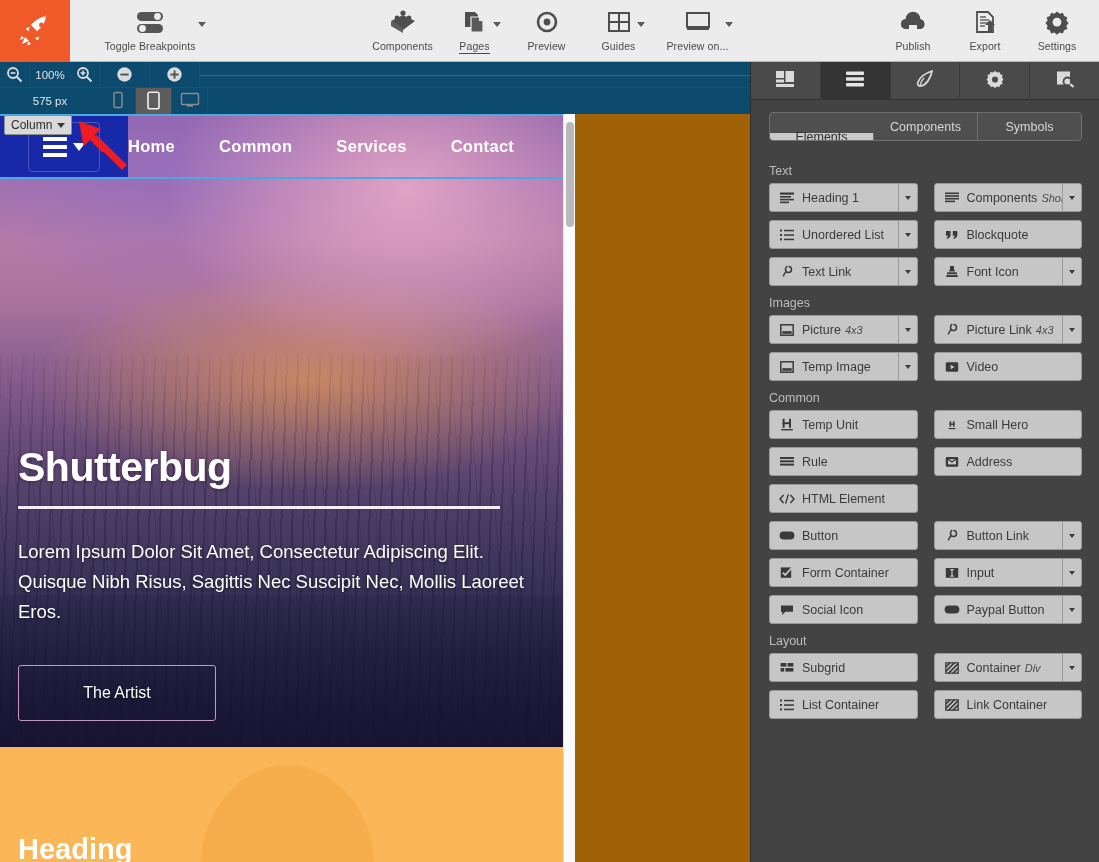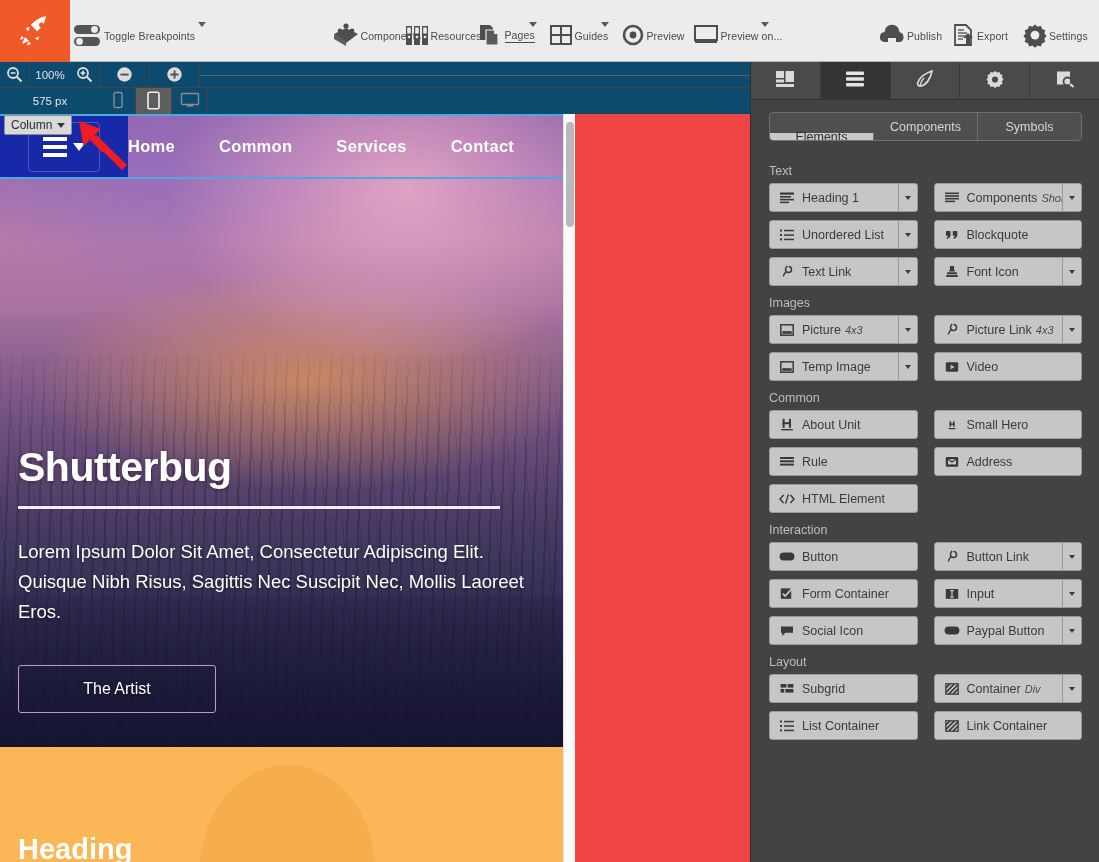--- a/index.html
+++ b/index.html
@@ -21,21 +21,21 @@
   .logo-tile {
     width:70px; height:62px; background:#f05a28;
     display:flex; align-items:center; justify-content:center;
     flex:0 0 70px;
   }
   .logo-tile svg { display:block; }
 
   .tb-group { display:flex; align-items:flex-start; }
   .tb-item {
     width:72px; height:62px; position:relative;
-    display:flex; align-items:center;
+    display:flex; flex-direction:column; align-items:center;
     justify-content:flex-start; padding-top:7px;
     cursor:default;
   }
   .tb-item .tb-ico { height:30px; display:flex; align-items:center; justify-content:center; }
   .tb-item .tb-lbl {
     font-size:10.5px; color:#4a4a4a; margin-top:3px; white-space:nowrap;
     letter-spacing:.1px;
   }
   .tb-item.active .tb-lbl { border-bottom:1.5px solid #4a4a4a; padding-bottom:1px; }
   .tb-caret {
@@ -67,21 +67,21 @@
   .slider-handle {
     position:absolute; left:569px; top:96px; width:13px; height:17px;
     background:#e8e8e8; border:1px solid #c8c8c8;
     border-radius:2px 2px 6px 6px;
   }
   .strip-line { position:absolute; left:200px; width:550px; height:1px; background:#5d5d5d; }
 
   
   .canvas-outer {
     position:absolute; left:0; top:114px; width:750px; height:748px;
-    background:#ef4444; overflow:hidden;
+    background:#a16207; overflow:hidden;
   }
   .page {
     position:absolute; left:0; top:0; width:575px; height:748px;
     background:#fff; overflow:hidden;
   }
   
   .hero {
     position:absolute; left:0; top:0; width:563px; height:633px;
     overflow:hidden;
   }
@@ -151,21 +151,21 @@
   }
   .hero-rule {
     margin-top:18px; width:482px; height:3px; background:#f3eef4;
     box-shadow:0 0 2px rgba(0,0,0,.3);
   }
   .hero-para {
     margin-top:28px; color:#fff; font-size:18.5px; line-height:1.62;
     max-width:528px; text-shadow:0 1px 3px rgba(0,0,0,.45);
   }
   .hero-btn {
-    margin-top:38px; width:198px; height:48px;
+    margin-top:38px; width:198px; height:56px;
     border:1px solid #c49ac0; border-radius:3px;
     display:flex; align-items:center; justify-content:center;
     color:#fff; font-size:16px; text-shadow:0 1px 3px rgba(0,0,0,.5);
   }
 
   
   .sect2 {
     position:absolute; left:0; top:633px; width:563px; height:115px;
     background:#fbb757; overflow:hidden;
   }
@@ -305,70 +305,54 @@
             <path d="M3 12 L15 19 L15 24 L3 17 Z" fill="#5e5e5e"></path>
             <circle cx="15" cy="4" r="2.6" fill="#4e4e4e"></circle>
             <circle cx="9" cy="9" r="2.4" fill="#4e4e4e"></circle>
             <circle cx="21" cy="9" r="2.4" fill="#4e4e4e"></circle>
             <circle cx="15" cy="11" r="2.4" fill="#4e4e4e"></circle>
           </svg>
         </span>
         <span class="tb-lbl">Components</span>
       </div>
 
-      <div class="tb-item">
-        <span class="tb-ico">
-          <svg width="28" height="26" viewBox="0 0 28 26">
-            <rect x="3" y="4" width="6" height="19" fill="#4e4e4e"></rect>
-            <rect x="11" y="4" width="6" height="19" fill="#4e4e4e"></rect>
-            <rect x="19" y="4" width="6" height="19" fill="#4e4e4e"></rect>
-            <rect x="4.2" y="5.5" width="3.6" height="6" fill="#ececec"></rect>
-            <rect x="12.2" y="5.5" width="3.6" height="6" fill="#ececec"></rect>
-            <rect x="20.2" y="5.5" width="3.6" height="6" fill="#ececec"></rect>
-            <circle cx="6" cy="15" r="1.3" fill="#ececec"></circle>
-            <circle cx="14" cy="15" r="1.3" fill="#ececec"></circle>
-            <circle cx="22" cy="15" r="1.3" fill="#ececec"></circle>
-          </svg>
-        </span>
-        <span class="tb-lbl">Resources</span>
-      </div>
 
       <div class="tb-item active">
         <span class="tb-ico">
           <svg width="30" height="26" viewBox="0 0 30 26">
             <path d="M5 3 h10 l3 3 v12 h-13 z" fill="#4e4e4e"></path>
             <path d="M11 8 h8 l4 4 v11 h-12 z" fill="#5a5a5a" stroke="#ececec" stroke-width="1.2"></path>
             <path d="M19 8 v4 h4 z" fill="#ececec"></path>
           </svg>
         </span>
         <span class="tb-lbl">Pages</span>
         <span class="tb-caret" style="right:10px;"></span>
+      </div>
+
+      <div class="tb-item">
+        <span class="tb-ico">
+          <svg width="28" height="26" viewBox="0 0 28 26">
+            <circle cx="14" cy="13" r="9" fill="none" stroke="#4e4e4e" stroke-width="2.6"></circle>
+            <circle cx="14" cy="13" r="3.4" fill="#4e4e4e"></circle>
+          </svg>
+        </span>
+        <span class="tb-lbl">Preview</span>
       </div>
 
       <div class="tb-item">
         <span class="tb-ico">
           <svg width="28" height="26" viewBox="0 0 28 26">
             <rect x="4" y="4" width="20" height="18" fill="none" stroke="#4e4e4e" stroke-width="2"></rect>
             <line x1="14" y1="4" x2="14" y2="13" stroke="#4e4e4e" stroke-width="2"></line>
             <line x1="4" y1="13" x2="24" y2="13" stroke="#4e4e4e" stroke-width="2"></line>
             <line x1="14" y1="13" x2="14" y2="22" stroke="#4e4e4e" stroke-width="2"></line>
           </svg>
         </span>
         <span class="tb-lbl">Guides</span>
         <span class="tb-caret" style="right:10px;"></span>
-      </div>
-
-      <div class="tb-item">
-        <span class="tb-ico">
-          <svg width="28" height="26" viewBox="0 0 28 26">
-            <circle cx="14" cy="13" r="9" fill="none" stroke="#4e4e4e" stroke-width="2.6"></circle>
-            <circle cx="14" cy="13" r="3.4" fill="#4e4e4e"></circle>
-          </svg>
-        </span>
-        <span class="tb-lbl">Preview</span>
       </div>
 
       <div class="tb-item" style="width:86px;">
         <span class="tb-ico">
           <svg width="30" height="26" viewBox="0 0 30 26">
             <rect x="4" y="4" width="22" height="14" fill="none" stroke="#4e4e4e" stroke-width="2"></rect>
             <rect x="4" y="19" width="22" height="2" fill="#4e4e4e"></rect>
             <path d="M12 18 h6 l1.4 2 h-8.8 z" fill="#4e4e4e"></path>
           </svg>
         </span>
@@ -765,21 +749,21 @@
           <span class="el-ico">
             <svg width="14" height="13" viewBox="0 0 14 13">
                 <g fill="#3a3a3a">
               <rect x="2.6" y="0.8" width="2" height="9"></rect>
                   <rect x="9" y="0.8" width="2" height="9"></rect>
               <rect x="2.6" y="4.2" width="8.4" height="2"></rect>
                   <rect x="1.2" y="11" width="11.6" height="1.4"></rect>
             </g>
               </svg>
           </span>
-          <span class="el-name">About Unit</span>
+          <span class="el-name">Temp Unit</span>
         </div>
         <div class="el">
           <span class="el-ico">
             <svg width="14" height="13" viewBox="0 0 14 13">
                 <g fill="#3a3a3a">
               <rect x="4.6" y="3.2" width="1.5" height="5.6"></rect>
                   <rect x="8" y="3.2" width="1.5" height="5.6"></rect>
               <rect x="4.6" y="5.4" width="4.9" height="1.5"></rect>
                   <rect x="3.6" y="10" width="6.8" height="1.2"></rect>
             </g>
@@ -819,21 +803,20 @@
               <path d="M4.6 2 L1 6 L4.6 10" fill="none" stroke="#3a3a3a" stroke-width="1.5"></path>
               <path d="M11.4 2 L15 6 L11.4 10" fill="none" stroke="#3a3a3a" stroke-width="1.5"></path>
               <line x1="9.4" y1="1.4" x2="6.6" y2="10.6" stroke="#3a3a3a" stroke-width="1.4"></line>
             </svg>
           </span>
           <span class="el-name">HTML Element</span>
         </div>
         <div class="el ghost"></div>
       </div>
 
-      <div class="grp-title">Interaction</div>
       <div class="row">
         <div class="el">
           <span class="el-ico">
             <svg width="16" height="11" viewBox="0 0 16 11">
                 <rect x="0.6" y="1.4" width="14.8" height="8.2" rx="4.1" fill="#3a3a3a"></rect>
               </svg>
           </span>
           <span class="el-name">Button</span>
         </div>
         <div class="el has-caret">

